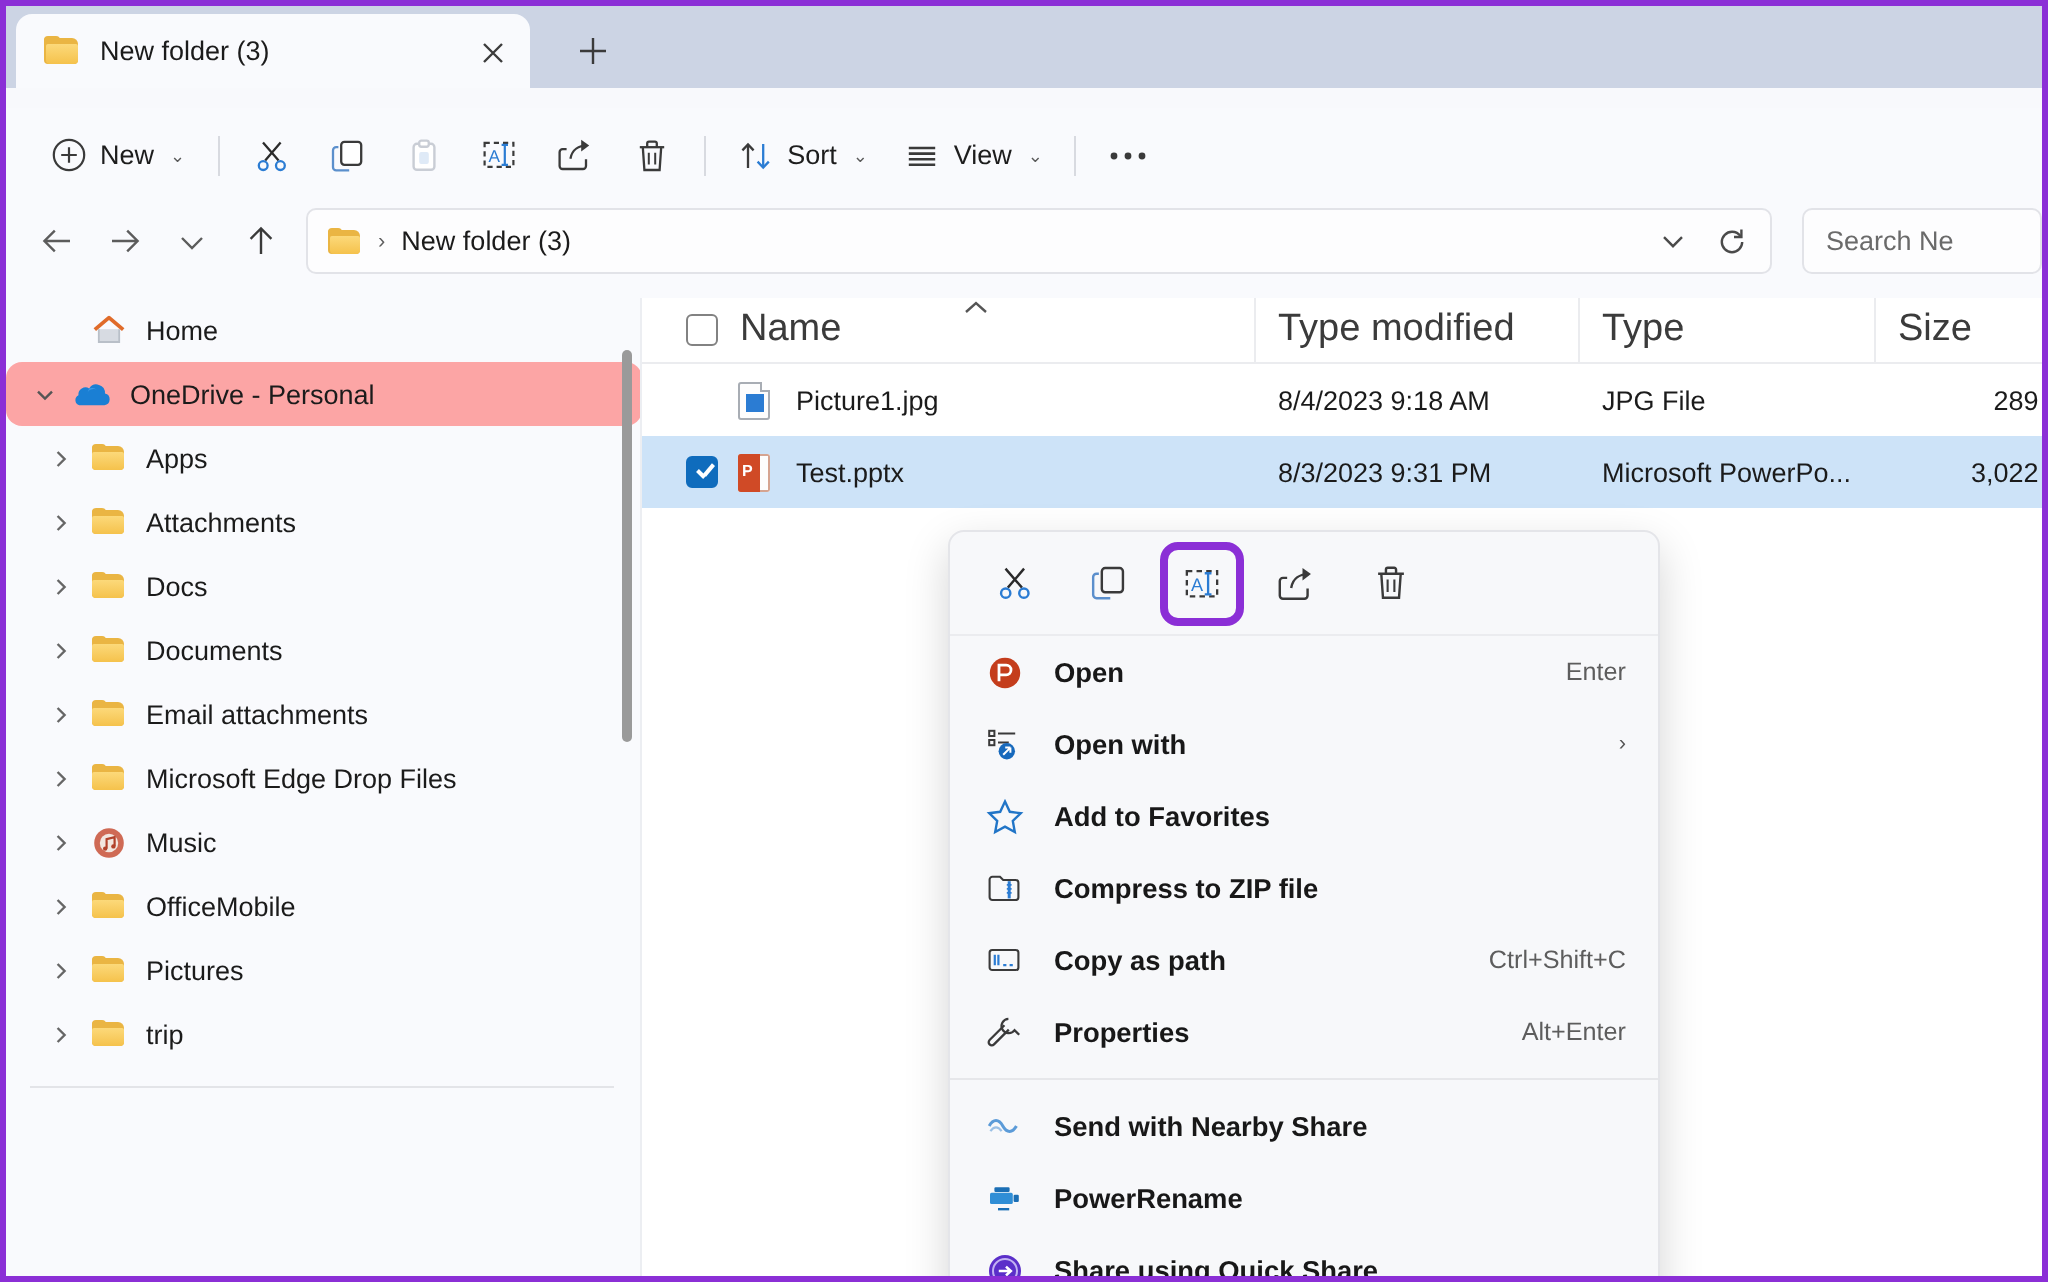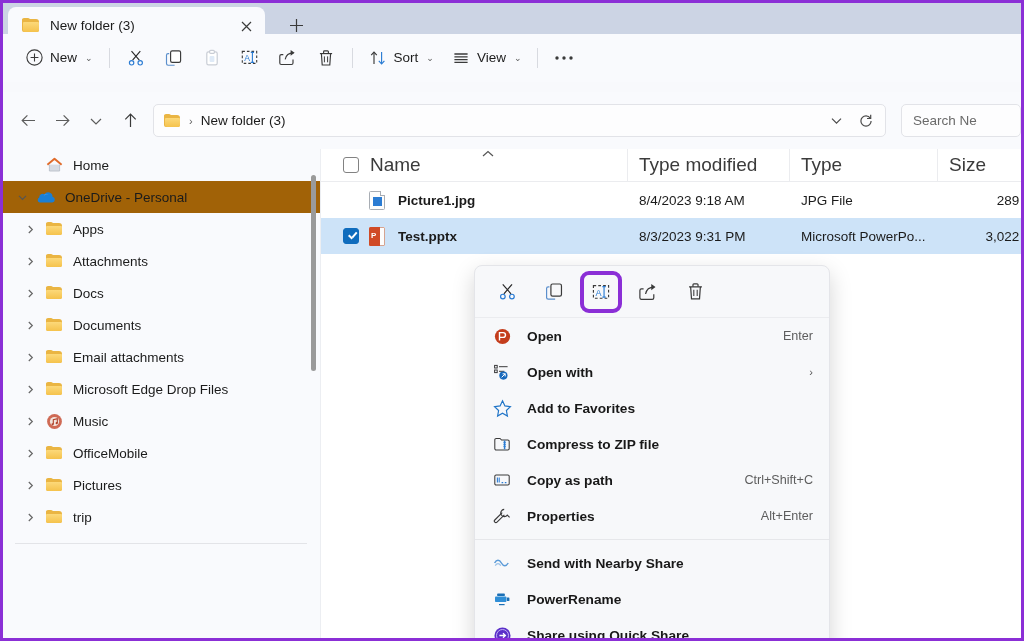--- a/index.html
+++ b/index.html
@@ -65,21 +65,21 @@
     color: #444; font-size: 14px;
   }
   .newtab {
     width: 34px; height: 34px; margin-left: 14px; margin-bottom: 2px;
     display: flex; align-items: center; justify-content: center;
     color: #3a3a3a; font-size: 19px; border-radius: 5px;
   }
 
   
   #cmdbar {
-    position: absolute; left: 0; right: 0; top: 31px; height: 48px;
+    position: absolute; left: 0; right: 0; top: 51px; height: 48px;
     background: #f9fafd;
     display: flex; align-items: center;
     padding-left: 14px;
     border-bottom: 1px solid transparent;
   }
   .cb-item {
     height: 32px; border-radius: 5px;
     display: flex; align-items: center; gap: 7px;
     padding: 0 9px; color: #1d1d1d; font-size: 13.5px;
     white-space: nowrap;
@@ -132,21 +132,21 @@
   }
   #sidebar {
     width: 318px; flex: 0 0 318px; background: #f9fafd;
     position: relative; overflow: hidden;
   }
   .nav-item {
     height: 32px; display: flex; align-items: center;
     padding-left: 6px; position: relative;
     font-size: 13.5px; color: #1b1b1b;
   }
-  .nav-item.sel { background: #a16207; }
+  .nav-item.sel { background: #fca5a5; border-radius: 8px; }
   .nav-chev {
     width: 26px; flex: 0 0 26px; display: flex; align-items: center; justify-content: center;
     color: #666; font-size: 10px;
   }
   .nav-indent { width: 26px; flex: 0 0 26px; }
   .nav-ico { width: 22px; flex: 0 0 22px; display:flex; align-items:center; justify-content:center; margin-right:8px;}
   .fold { width: 17px; height: 14px; position: relative; }
   .fold .b { position: absolute; left:0; top:1px; width:16px; height:12px; background:#eab543; border-radius:1px 3px 2px 2px;}
   .fold .t { position: absolute; left:0; top:0; width:7px; height:3px; background:#eab543; border-radius:2px 2px 0 0;}
   .fold .f { position: absolute; left:0.5px; top:4px; width:15.5px; height:9px; background:linear-gradient(#fcd97a,#f5c24c); border-radius:1px 1px 2px 2px;}
@@ -189,21 +189,21 @@
   .row-check.on { background:#0f6cbd; border-color:#0f6cbd; position:relative; }
   .row-check.on:after {
     content:""; position:absolute; left:4px; top:7px; width:5px; height:2px;
     background:#fff; transform:rotate(45deg);
   }
   .row-check.on:before {
     content:""; position:absolute; left:6.5px; top:4.5px; width:7px; height:2px;
     background:#fff; transform:rotate(-50deg);
   }
   .fileico { width:20px; flex:0 0 20px; margin-right:9px; display:flex; align-items:center; }
-  .row-label { white-space:nowrap;font-weight:bold; }
+  .row-label { white-space:nowrap; }
 
   
   .ico-jpg { width:16px; height:19px; background:#fdfdfd; border:1px solid #a8adb4; border-radius:1.5px; position:relative;}
   .ico-jpg:after{ content:""; position:absolute; left:3px; top:5px; width:9px; height:9px; background:#2b7cd3;}
   .ico-jpg .corner{ position:absolute; right:-1px; top:-1px; width:5px; height:5px; background:#fff; border-left:1px solid #a8adb4; border-bottom:1px solid #a8adb4;}
   
   .ico-ppt { width:16px; height:19px; background:#fff; border-radius:1.5px; position:relative; overflow:hidden;}
   .ico-ppt .pg{position:absolute; inset:0; background:#fdfdfd; border:1px solid #d5a491;}
   .ico-ppt .bar{position:absolute; left:0; top:0; width:11px; height:19px; background:#d04a26;}
   .ico-ppt .glyph{position:absolute; left:2px; top:4px; color:#fff; font-size:8px; font-weight:bold; font-family:"Liberation Sans",sans-serif;}

